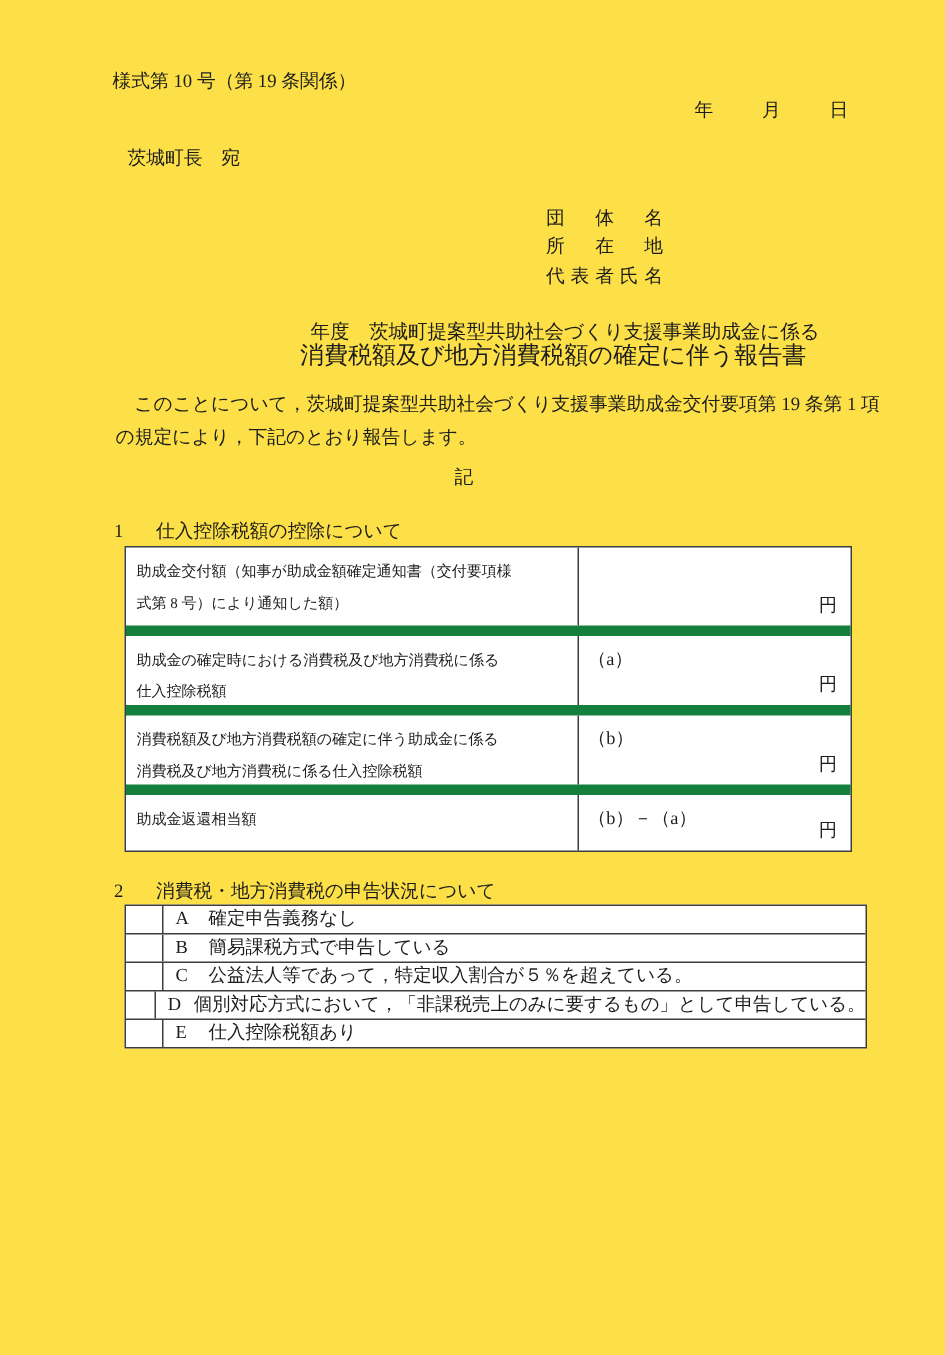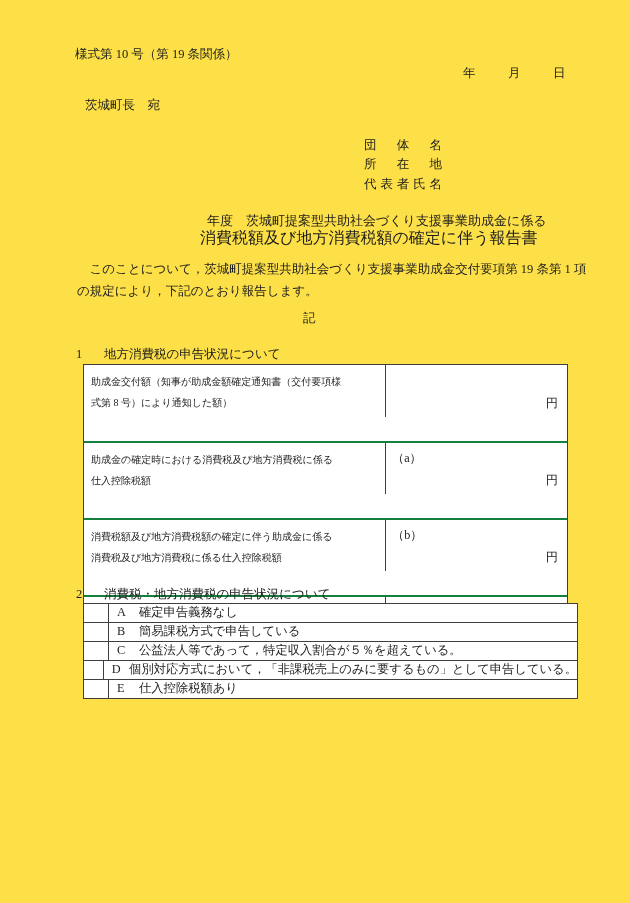--- a/index.html
+++ b/index.html
@@ -28,21 +28,21 @@
   .sec-head{display:flex;}
   .sec1{left:76px;top:345px;}
   .sec2{left:76px;top:585px;}
   .sec-num{display:inline-block;width:28px;}
   
   .t1{
     left:83px;top:364px;width:485px;
     border:1px solid #3e3e3e;box-sizing:border-box;background:#fff;
   }
   .t1row{display:flex;box-sizing:border-box;}
-  .t1row + .t1row{border-top:2px solid #15803d;margin-top:24px;}
+  .t1row + .t1row{border-top:7px solid #15803d;}
   .t1-label{
     width:302px;box-sizing:border-box;
     border-right:1px solid #3e3e3e;
     padding:6px 0 0 7px;
     font-size:10px;line-height:21px;
     white-space:pre-line;
   }
   .t1-value{flex:1;position:relative;padding:7px 0 0 6px;font-size:12.2px;}
   .t1-unit{position:absolute;right:9px;bottom:4px;font-size:12.2px;}
   .h-r1{height:52px;} .h-r2{height:53px;} .h-r3{height:53px;justify-content:flex-end;} .h-r4{height:44px;}
@@ -79,21 +79,21 @@
   <div class="abs title1">年度　茨城町提案型共助社会づくり支援事業助成金に係る</div>
   <div class="abs title2">消費税額及び地方消費税額の確定に伴う報告書</div>
 
   <div class="abs body-par">　このことについて，茨城町提案型共助社会づくり支援事業助成金交付要項第 19 条第 1 項
 の規定により，下記のとおり報告します。</div>
 
   <div class="abs ki">記</div>
 
   <div class="abs sec1 sec-head">
     <span class="sec-num">1</span>
-    <span>地方消費税の申告状況について</span>
+    <span>仕入控除税額の控除について</span>
   </div>
 
   <div class="abs t1">
     <div class="t1row h-r1">
       <div class="t1-label">助成金交付額（知事が助成金額確定通知書（交付要項様
 式第 8 号）により通知した額）</div>
       <div class="t1-value">
         <span></span>
         <span class="t1-unit">円</span>
       </div>

